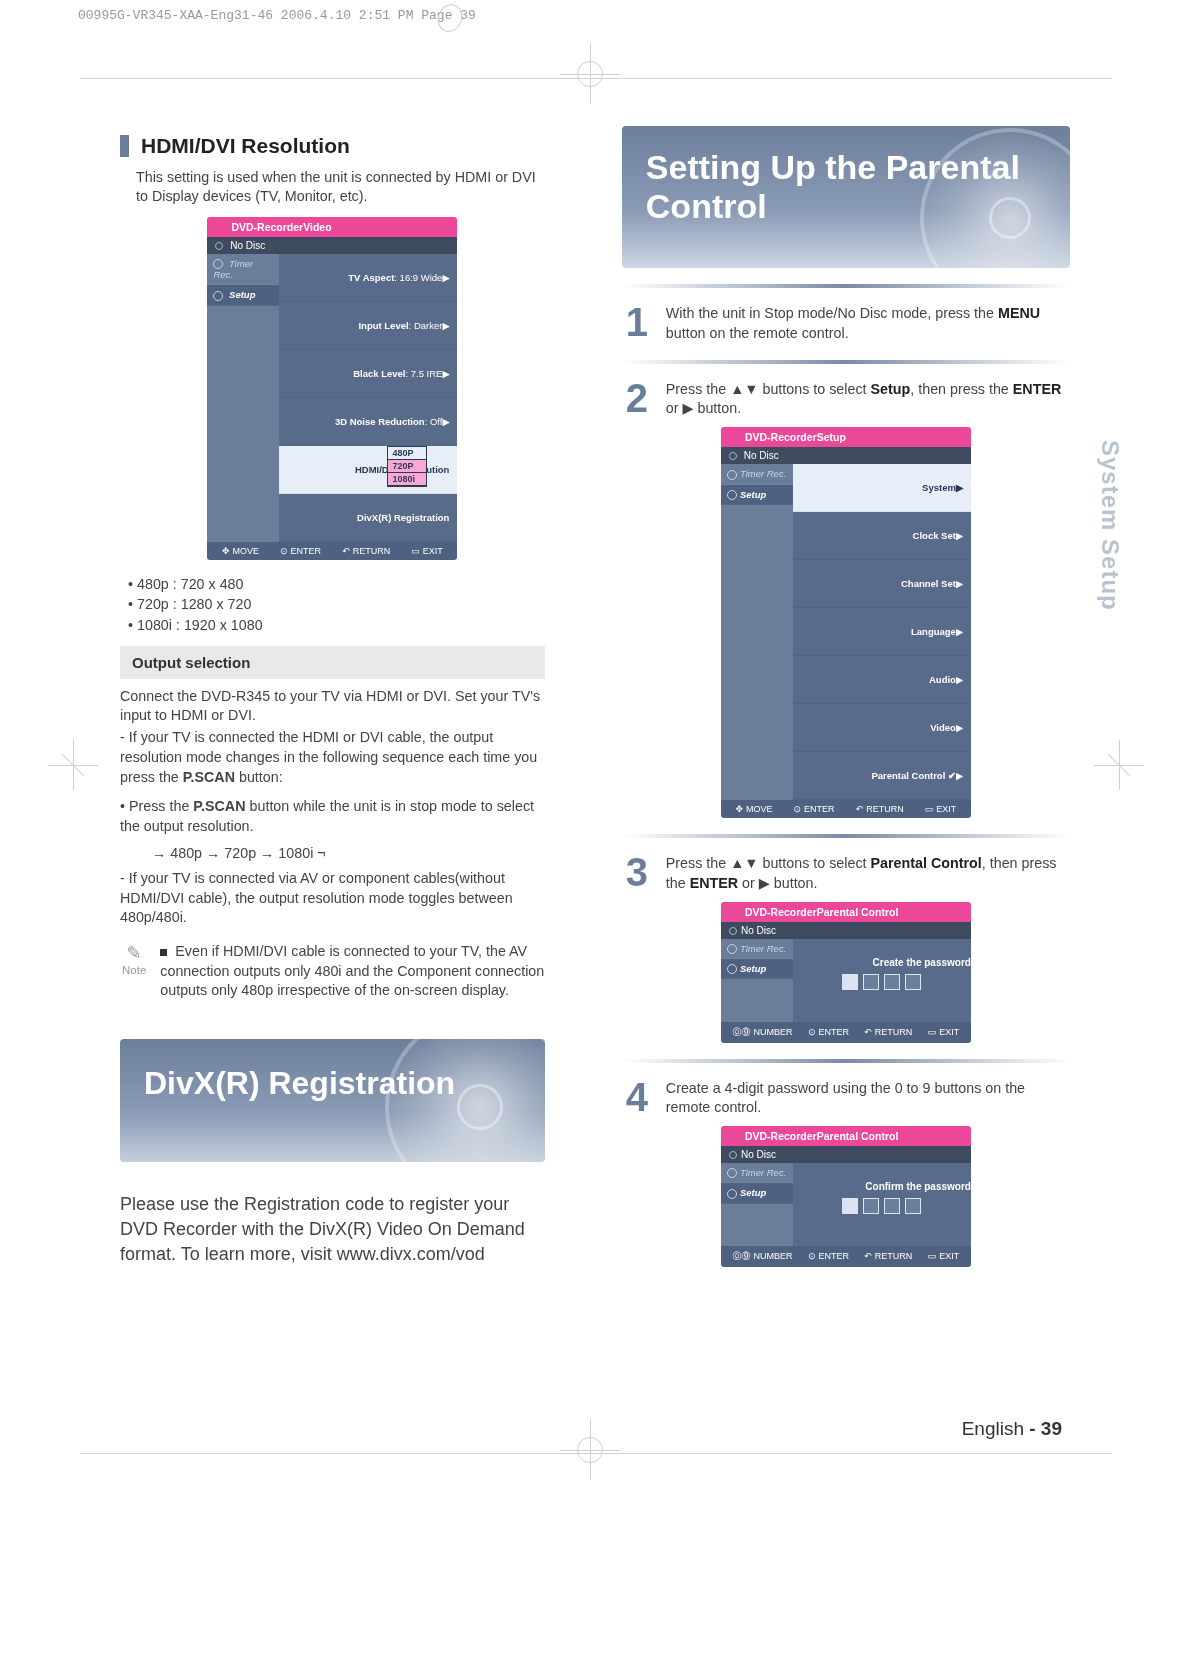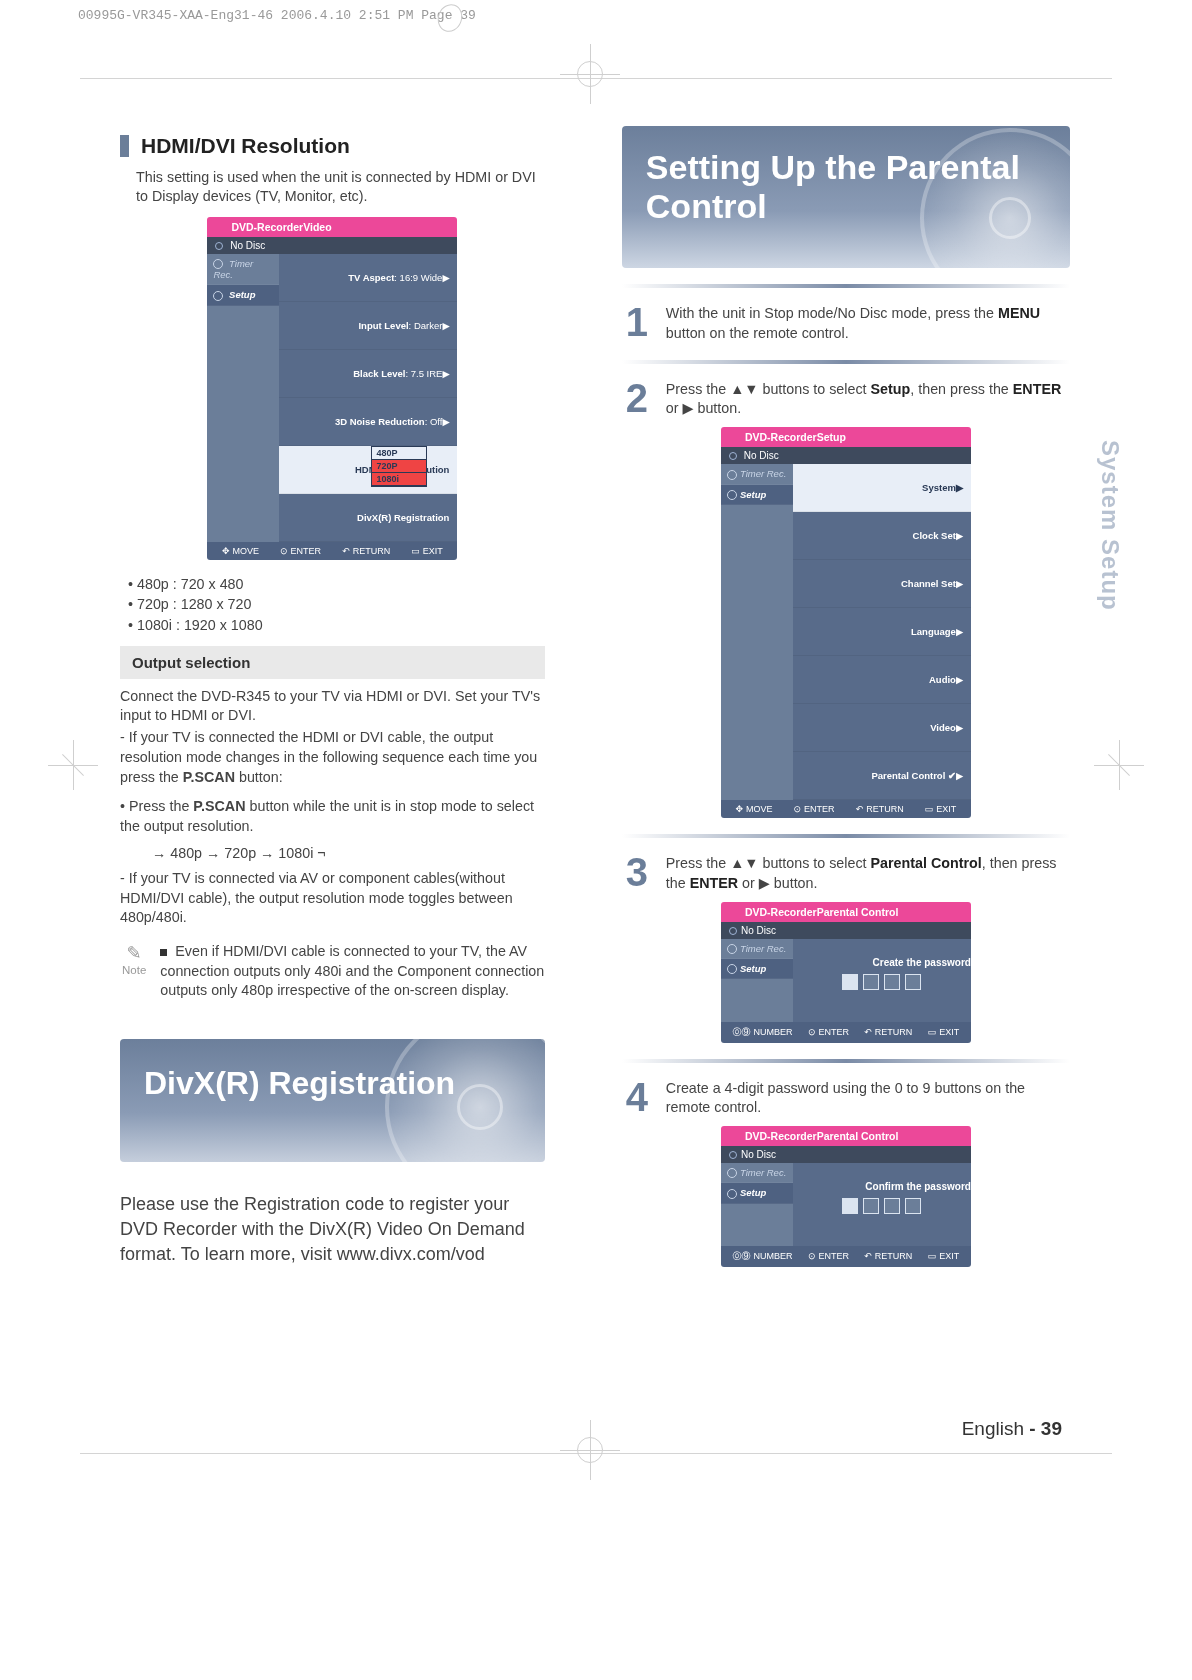--- a/index.html
+++ b/index.html
@@ -244,24 +244,24 @@
   .osd-row .label { font-weight: bold; }
   .osd-row .val { }
   .osd-row .arrow {
     width: 7px;
     text-align: center;
   }
   .osd-drop {
     position: absolute;
     right: 30px;
     top: 0;
-    background: #ef4444;
+    background: #f9a8d4;
     border: 1px solid #2a3a56;
     font-size: 9px;
-    width: 56px;
+    width: 40px;
   }
   .osd-drop-item {
     padding: 1px 4px;
     border-bottom: 1px solid #2a3a56;
   }
   .osd-drop-item.sel {
     background: #e8eef7; color: #2a3a56; font-weight: bold;
   }
   .osd-foot {
     display: flex;

